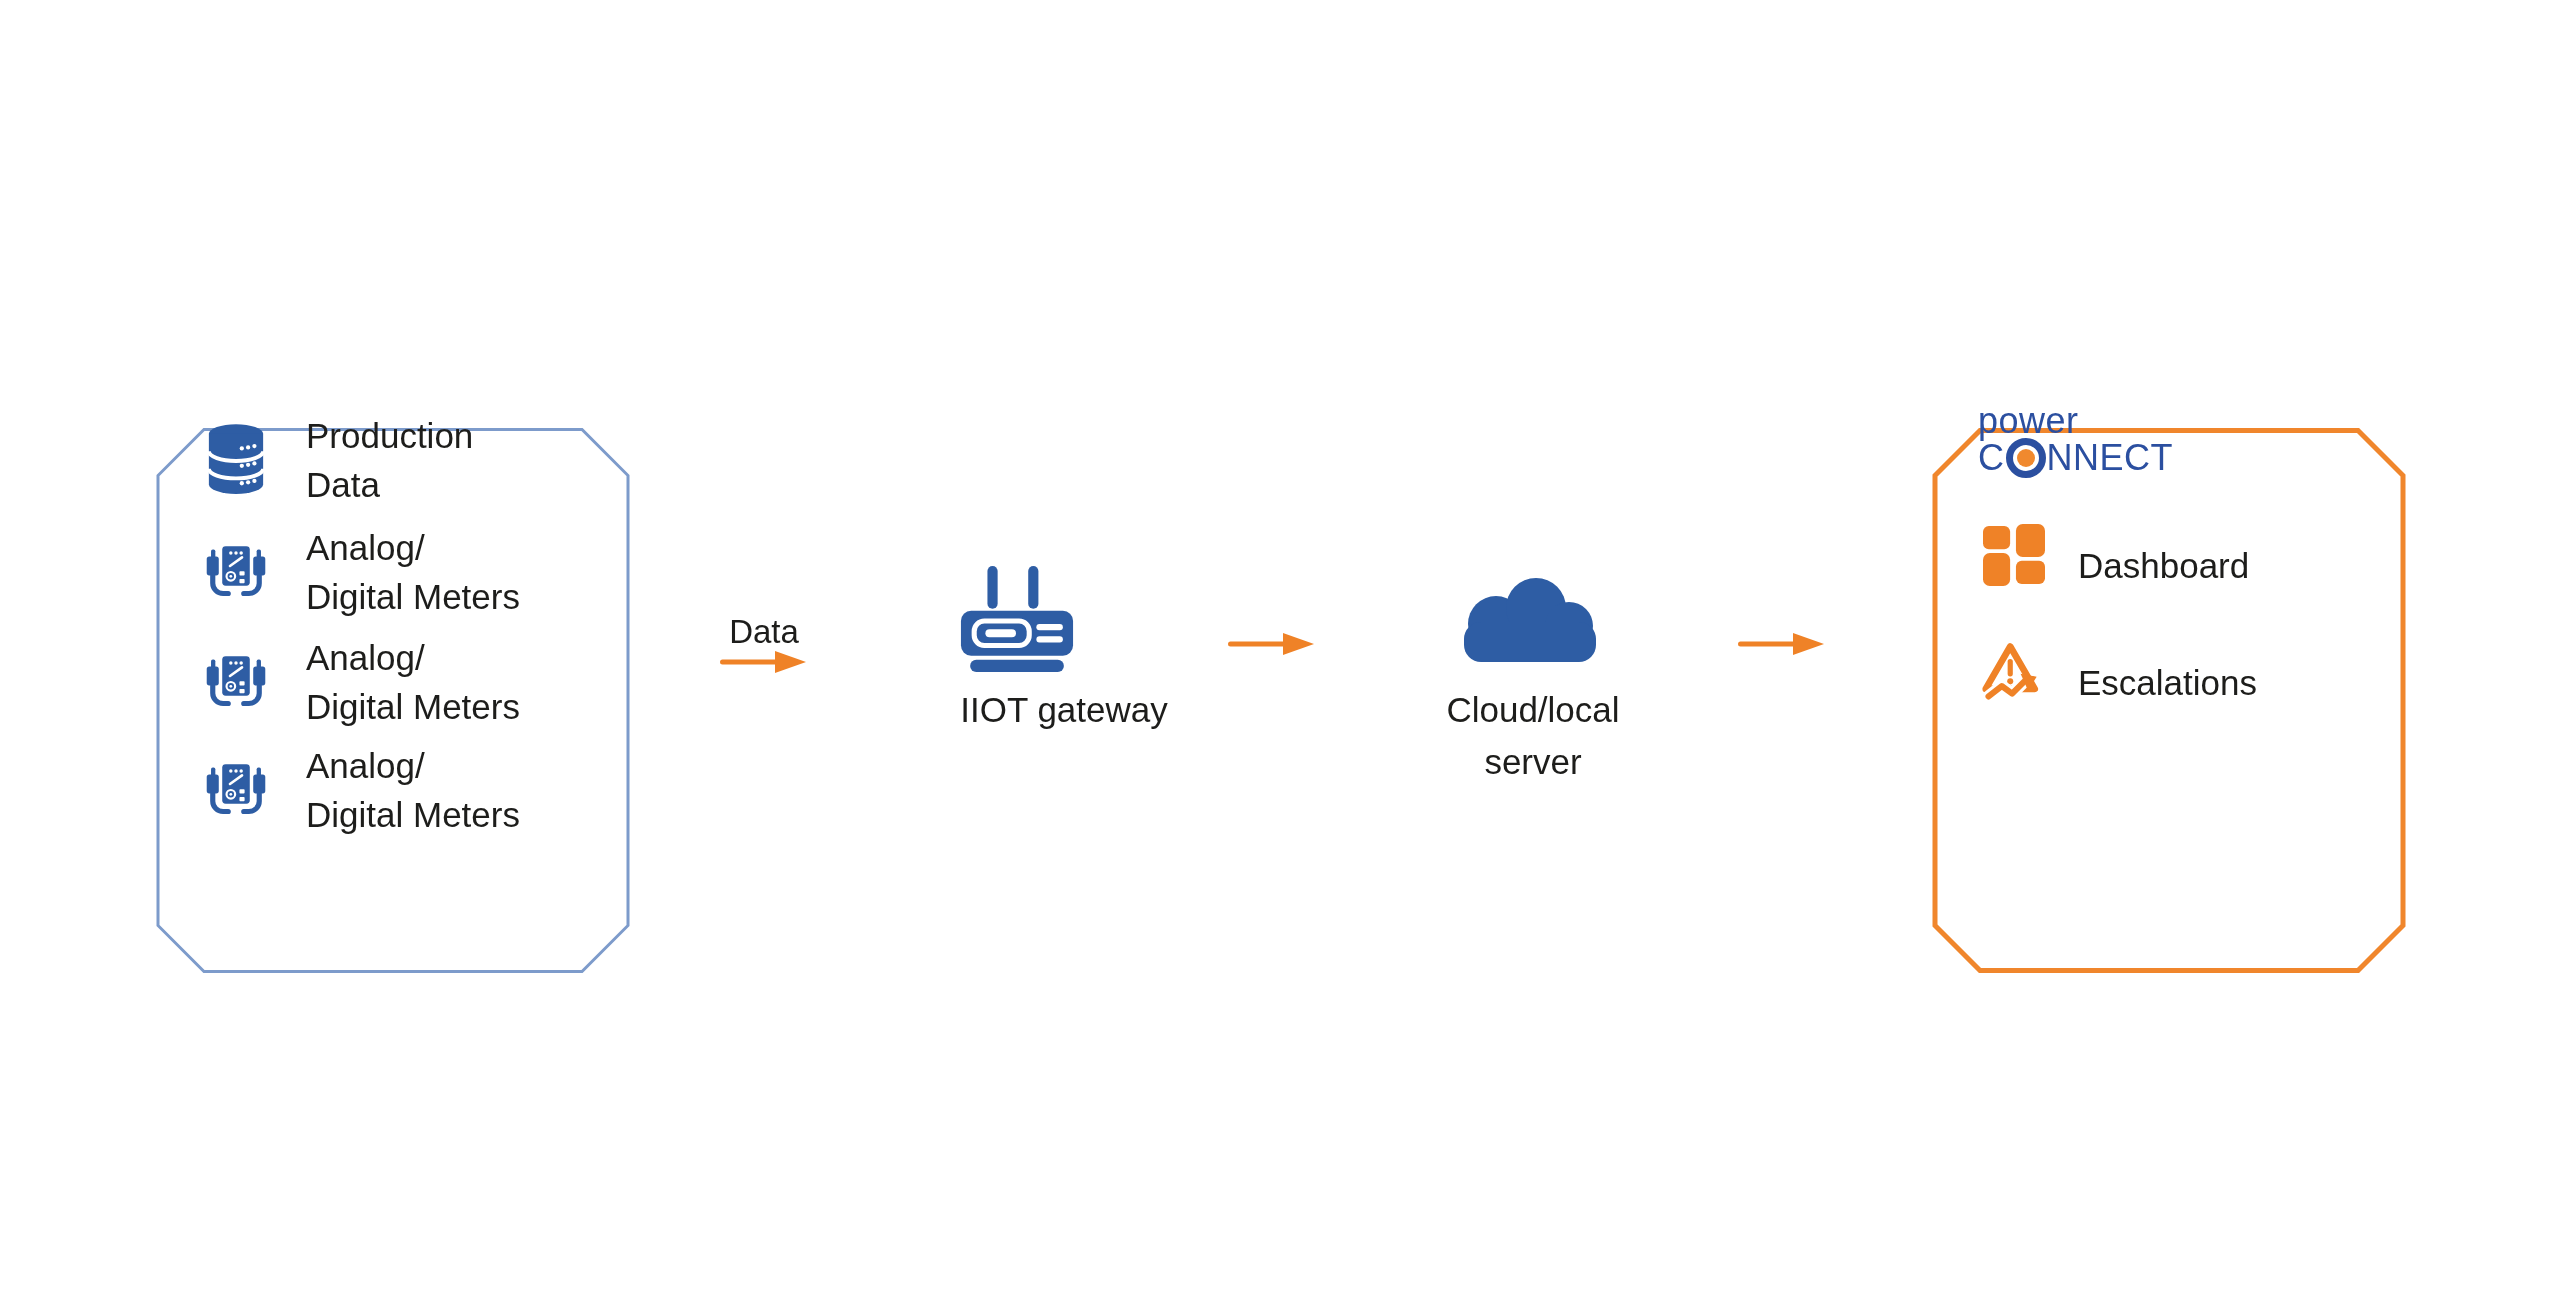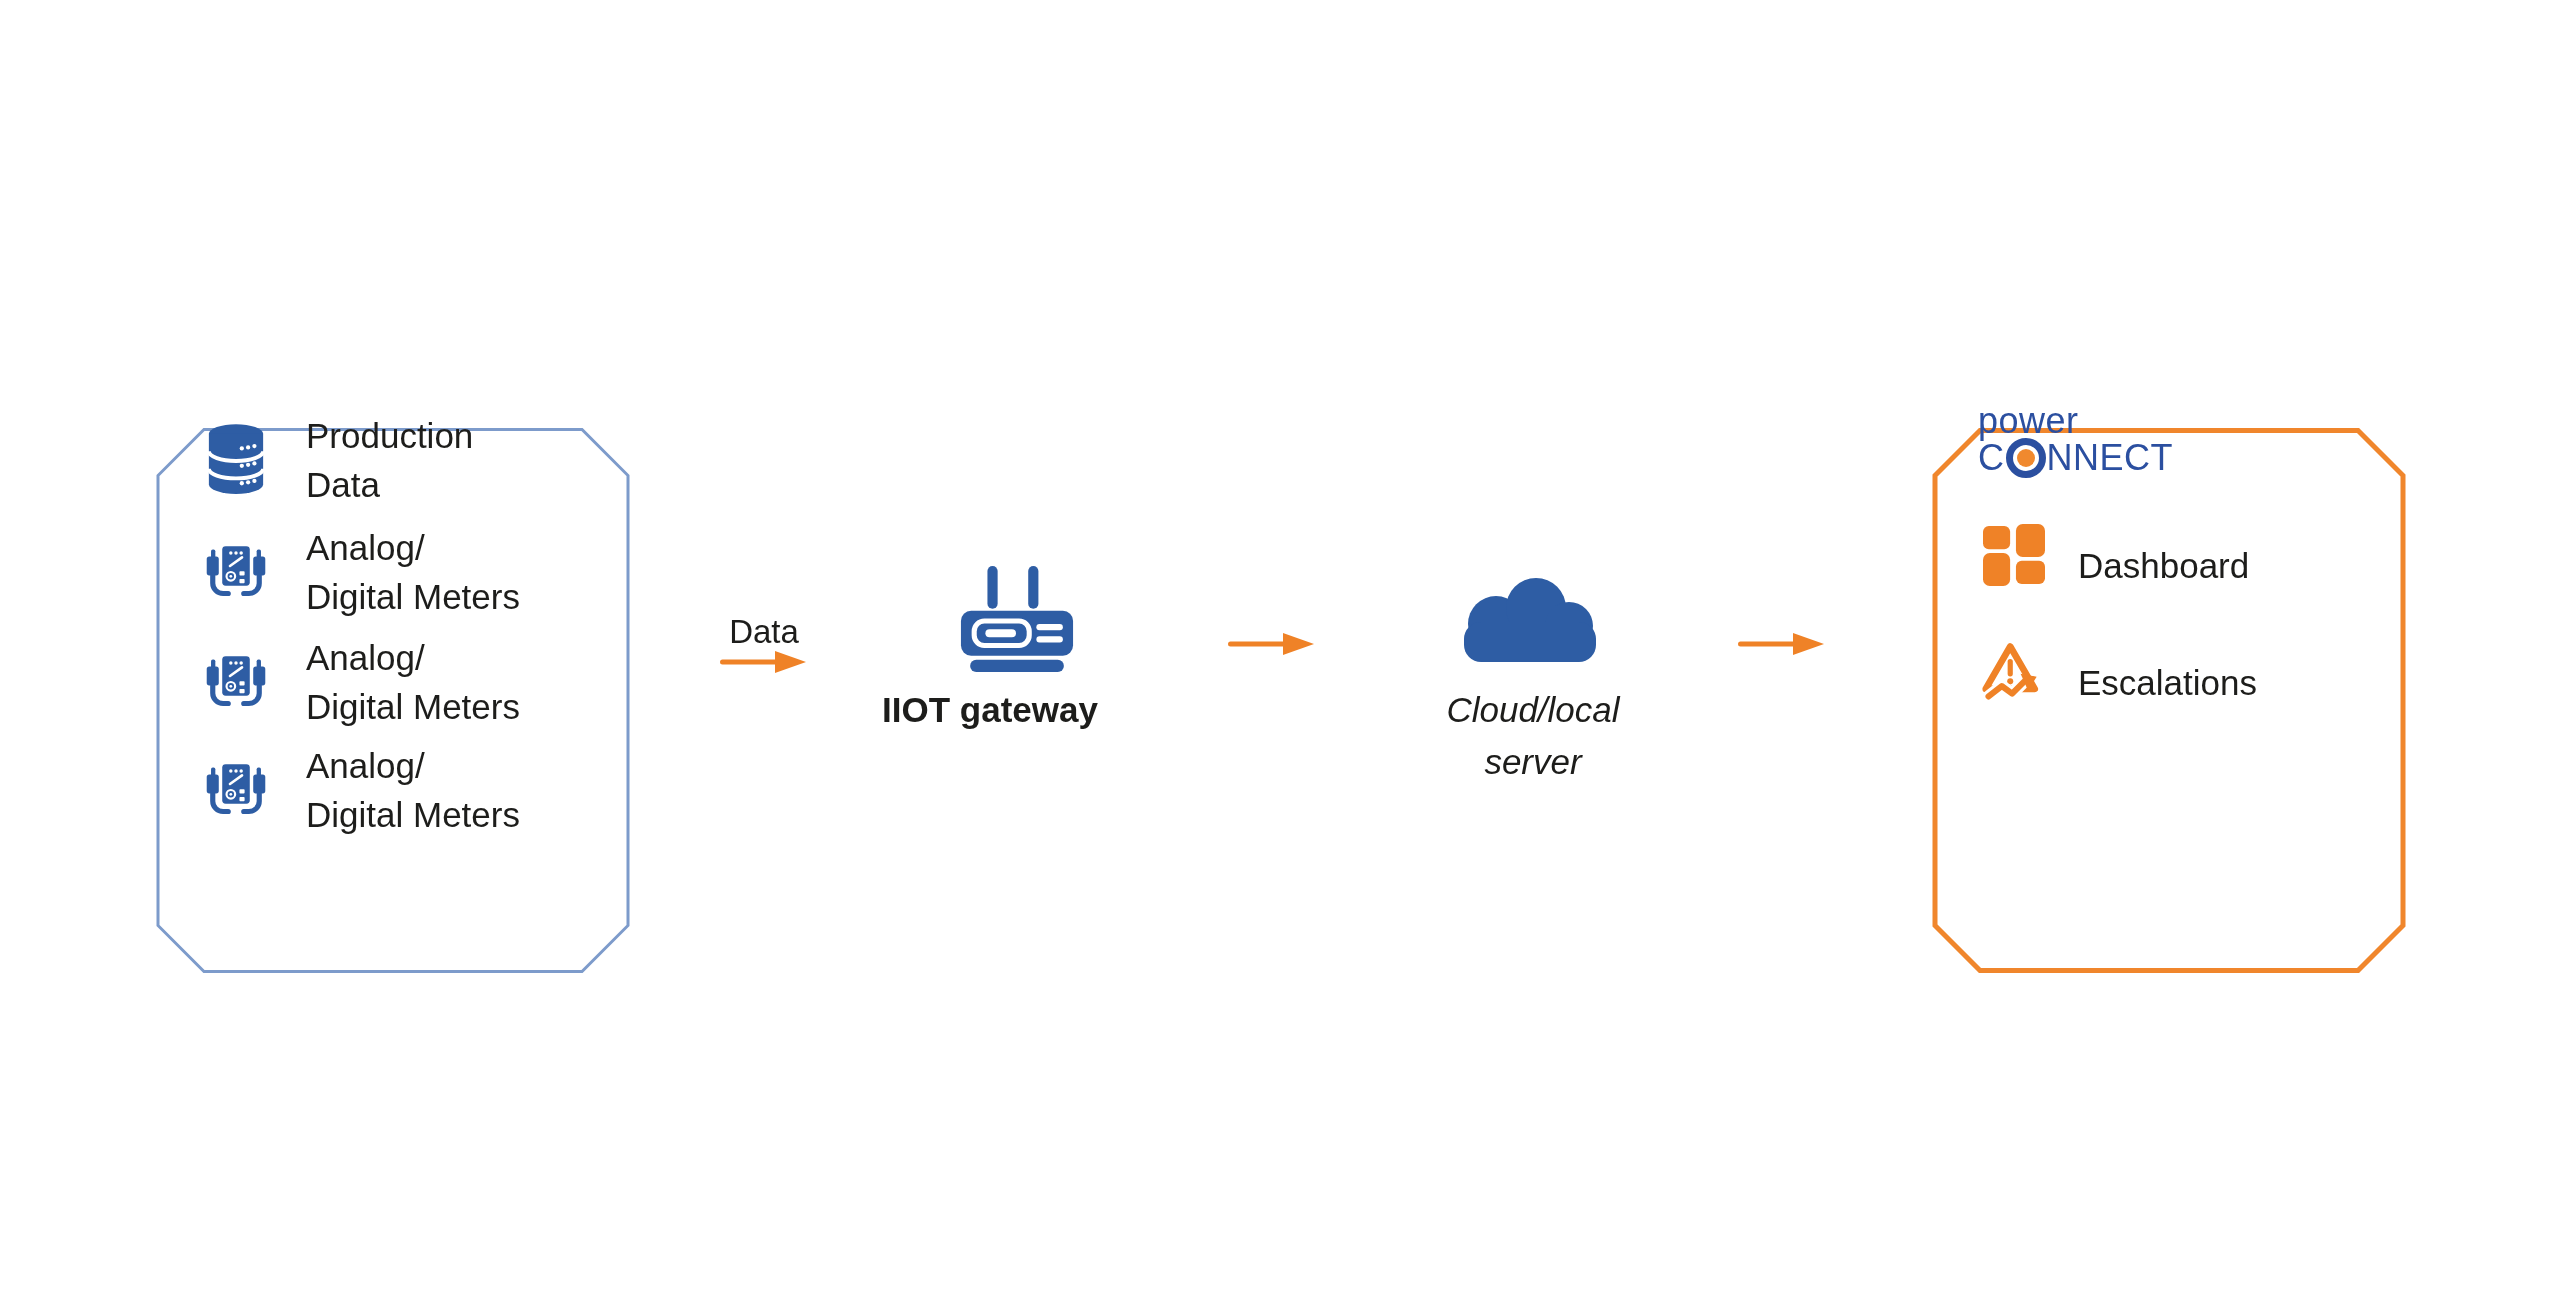--- a/index.html
+++ b/index.html
@@ -20,22 +20,22 @@
   .dst-icon{width:72px;display:flex;justify-content:center;align-items:center;flex:0 0 72px;}
   .dst-label{font-size:35px;white-space:nowrap;}
 
   .logo{position:absolute;left:46px;top:36px;font-weight:normal;color:#2b4fa0;line-height:34px;font-size:36px;letter-spacing:0.5px;}
   .logo .row2{display:flex;align-items:center;}
   .logo-o{display:inline-block;width:26px;height:26px;border:7px solid #2b4fa0;border-radius:50%;position:relative;margin:0 1px;}
   .logo-o .dot{position:absolute;left:50%;top:50%;width:18px;height:18px;margin:-9px 0 0 -9px;border-radius:50%;background:#f0892e;}
 
   .mid-label{position:absolute;text-align:center;font-size:35px;line-height:52px;}
   #data-label{left:700px;top:606px;width:128px;font-size:33px;}
-  #gateway-label{left:850px;top:684px;width:280px;font-weight:bold;}
-  #cloud-label{left:1406px;top:684px;width:254px;font-style:italic;}
+  #gateway-label{left:924px;top:684px;width:280px;}
+  #cloud-label{left:1406px;top:684px;width:254px;}
 
   .arrow{position:absolute;width:86px;height:28px;}
   #data-arrow{left:720px;top:648px;}
   #flow-arrow-2{left:1228px;top:630px;}
   #flow-arrow-3{left:1738px;top:630px;}
 
   #gateway-icon{position:absolute;left:960px;top:566px;}
   #cloud-icon{position:absolute;left:1452px;top:570px;}
 </style>
 </head>

